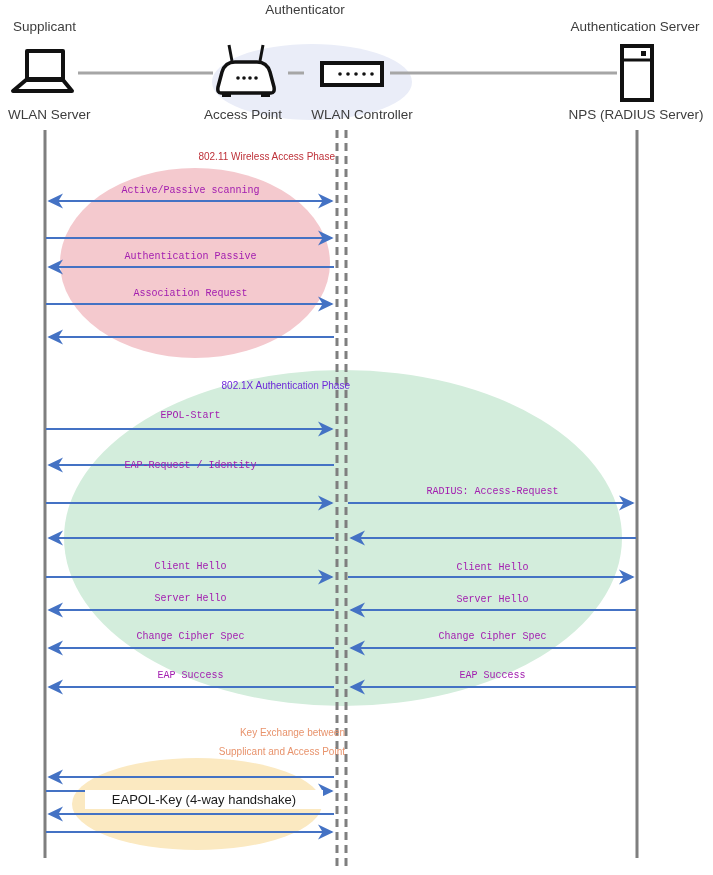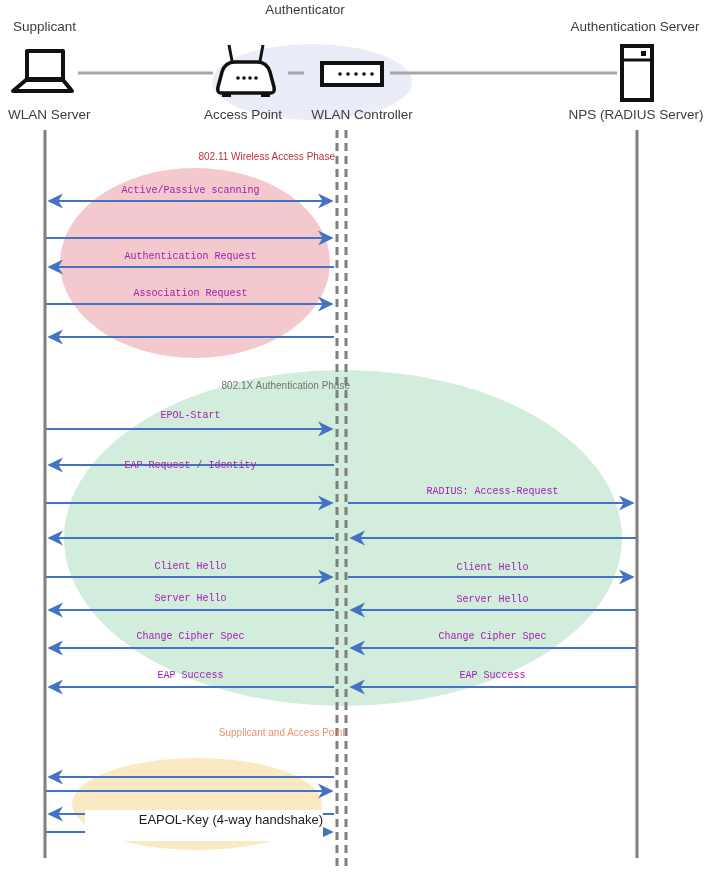--- a/index.html
+++ b/index.html
@@ -4,24 +4,24 @@
 <style>
   html,body{margin:0;padding:0;background:#fff;}
   #stage{position:relative;width:713px;height:875px;background:#fff;overflow:hidden;
          font-family:"Liberation Sans",sans-serif;color:#1a1a1a;}
   #gfx{position:absolute;left:0;top:0;}
   .lbl{position:absolute;font-size:10px;line-height:16px;text-align:center;color:#a21caf;font-family:Liberation Mono, monospace;}
   .role{position:absolute;font-size:13.5px;color:#3d3d3d;}
   .dev{position:absolute;font-size:13.5px;color:#3d3d3d;text-align:center;}
   .phase-title{position:absolute;font-size:10px;line-height:19px;text-align:right;}
   #t-wireless{left:45px;top:147px;width:290px;color:#be3139;}
-  #t-dot1x{left:60px;top:376px;width:290px;color:#737373;}
+  #t-dot1x{left:60px;top:376px;width:290px;color:#6d28d9;}
   #t-key{left:55px;top:723px;width:290px;color:#e8936c;}
-  #eapol-box{position:absolute;left:85px;top:810px;width:238px;height:31px;background:#ffffff;
-             font-size:13px;line-height:19px;text-align:right;color:#1c1c1c;}
+  #eapol-box{position:absolute;left:85px;top:790px;width:238px;height:19px;background:#ffffff;
+             font-size:13px;line-height:19px;text-align:center;color:#1c1c1c;}
   
   .mL{left:47px;width:287px;}
   .mR{left:349px;width:287px;}
 </style>
 </head>
 <body>
 
 <div id="stage">
 
   <svg id="gfx" width="713" height="875" viewBox="0 0 713 875">
@@ -119,25 +119,26 @@
   <div class="role" style="left:560px;top:19px;width:150px;text-align:center;">Authentication Server</div>
 
   <div class="dev" style="left:8px;top:107px;width:90px;text-align:left;">WLAN Server</div>
   <div class="dev" style="left:188px;top:107px;width:110px;">Access Point</div>
   <div class="dev" style="left:302px;top:107px;width:120px;">WLAN Controller</div>
   <div class="dev" style="left:561px;top:107px;width:150px;">NPS (RADIUS Server)</div>
 
   <div class="phase-title" id="t-wireless">802.11 Wireless Access Phase</div>
   <div class="phase-title" id="t-dot1x">802.1X Authentication Phase</div>
   <div class="phase-title" id="t-key">
+    <div>Key Exchange between</div>
     <div>Supplicant and Access Point</div>
   </div>
 
   <div class="lbl mL" style="top:183px;">Active/Passive scanning</div>
-  <div class="lbl mL" style="top:249px;">Authentication Request</div>
+  <div class="lbl mL" style="top:249px;">Authentication Passive</div>
   <div class="lbl mL" style="top:286px;">Association Request</div>
   <div class="lbl mL" style="top:408px;">EPOL-Start</div>
   <div class="lbl mL" style="top:458px;">EAP-Request / Identity</div>
   <div class="lbl mL" style="top:559px;">Client Hello</div>
   <div class="lbl mL" style="top:591px;">Server Hello</div>
   <div class="lbl mL" style="top:629px;">Change Cipher Spec</div>
   <div class="lbl mL" style="top:668px;">EAP Success</div>
 
   <div class="lbl mR" style="top:484px;text-align:center;">RADIUS: Access-Request</div>
   <div class="lbl mR" style="top:560px;">Client Hello</div>

